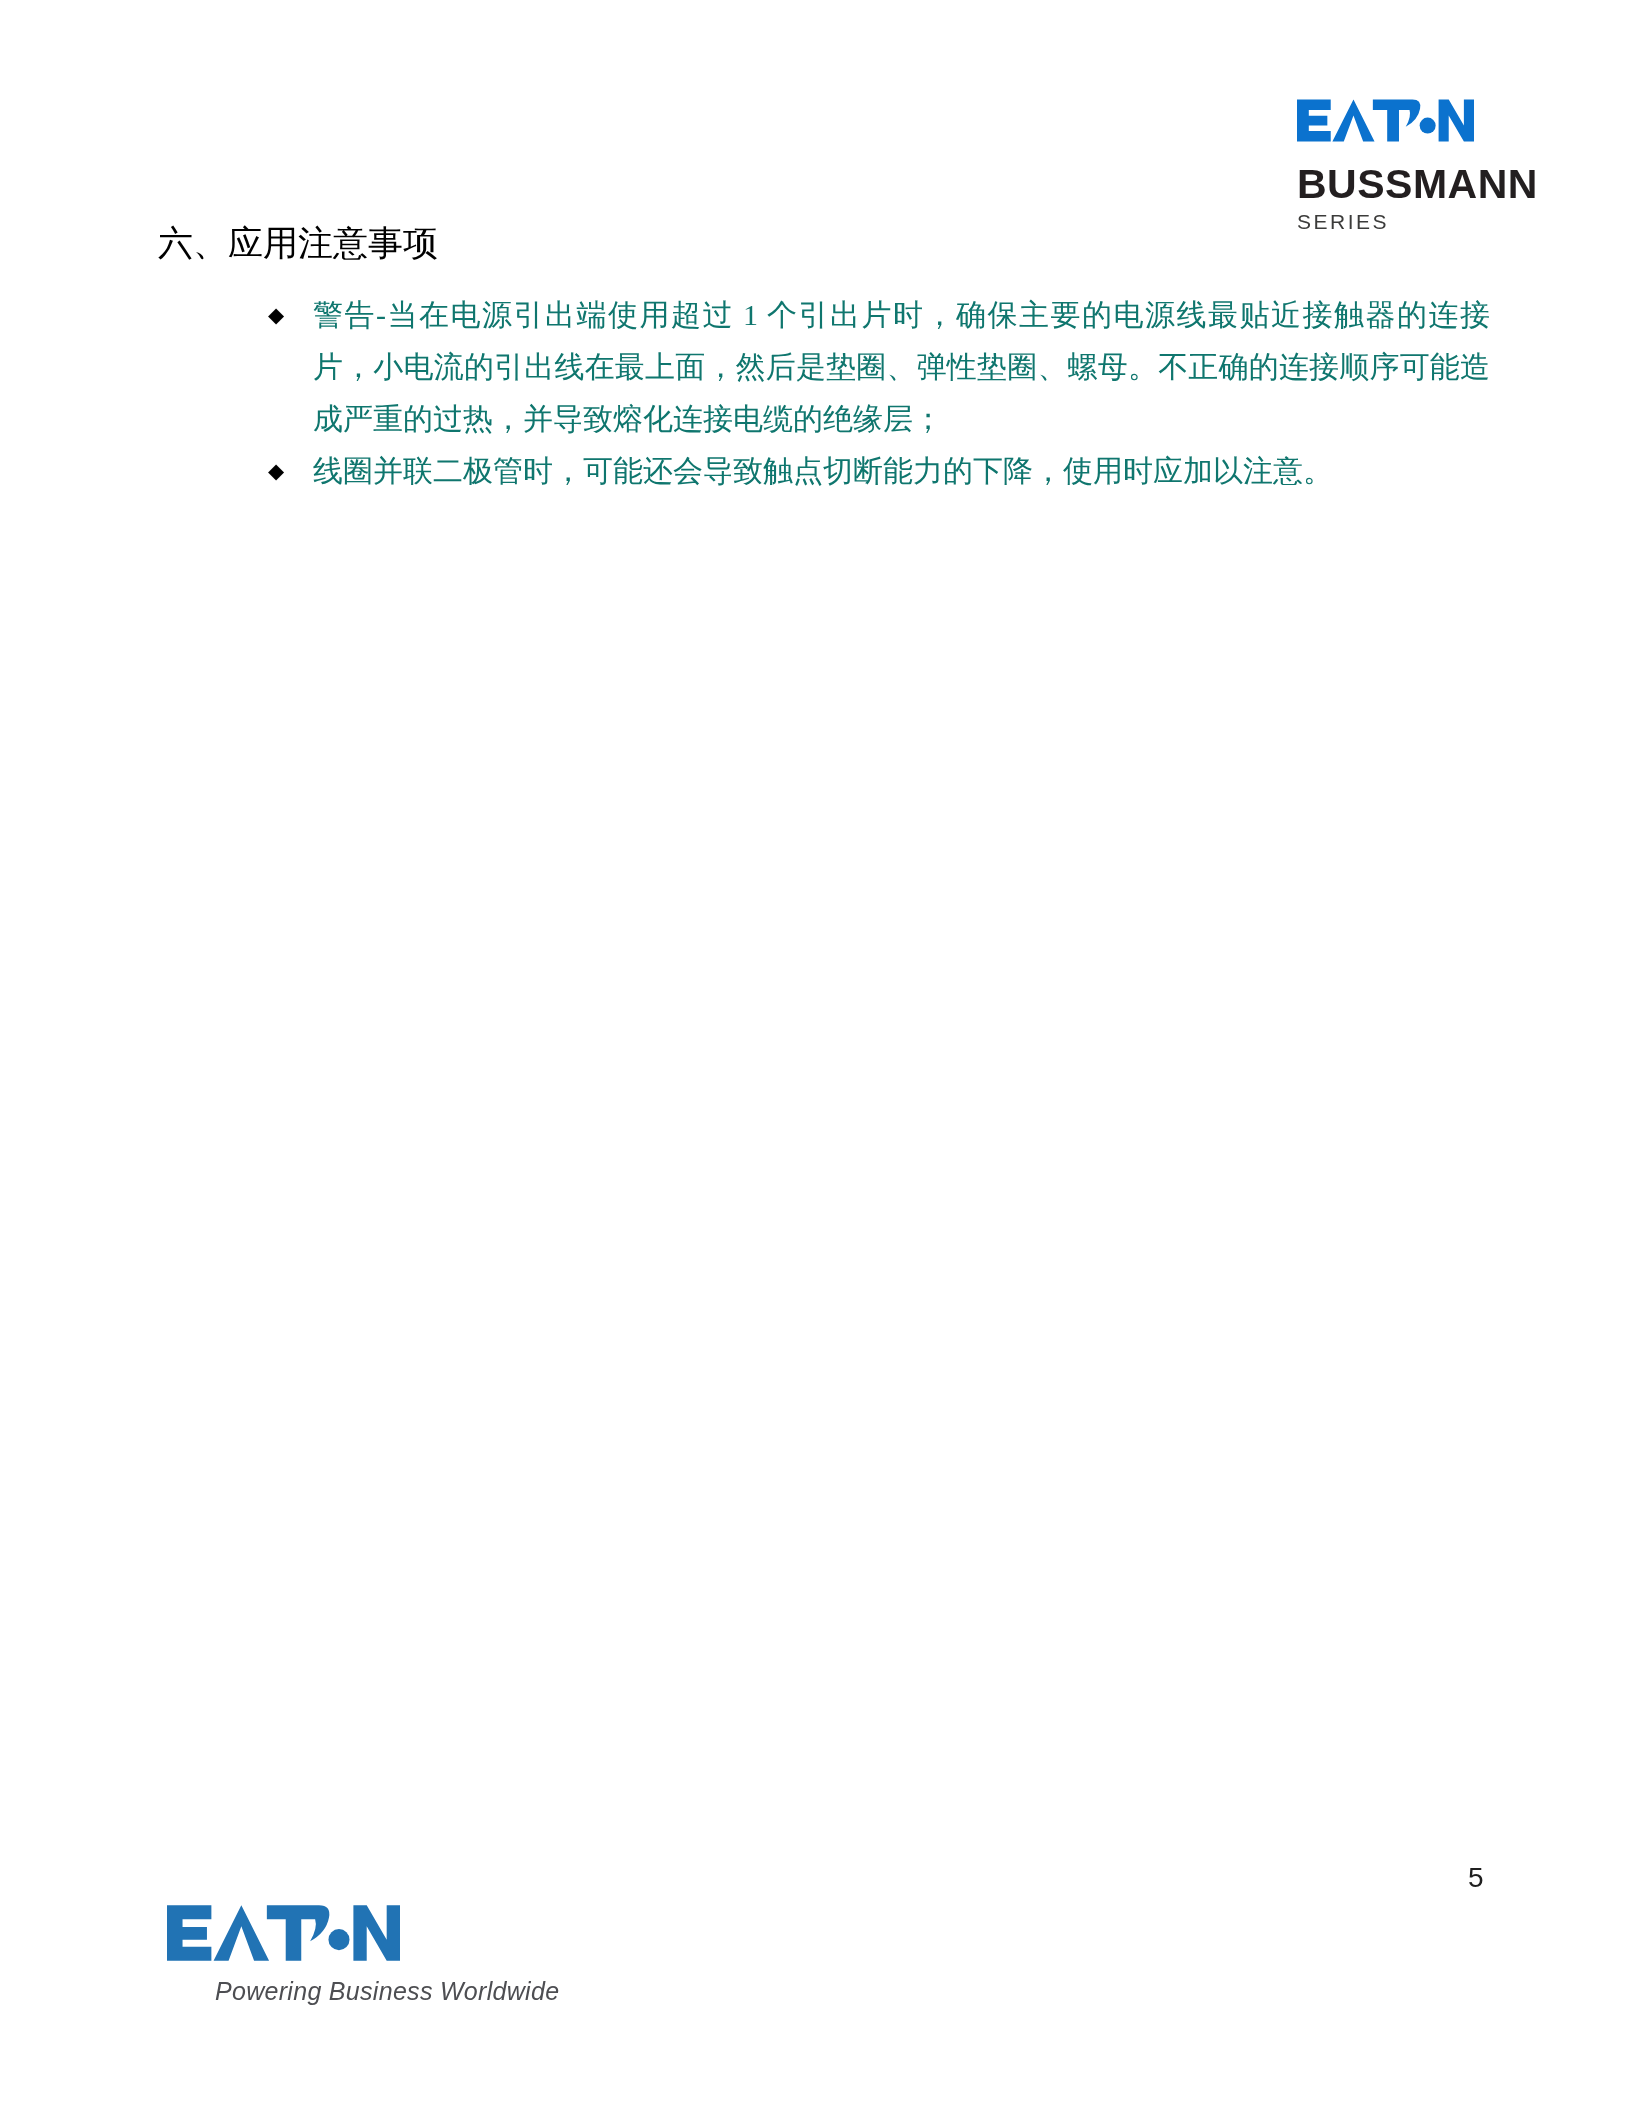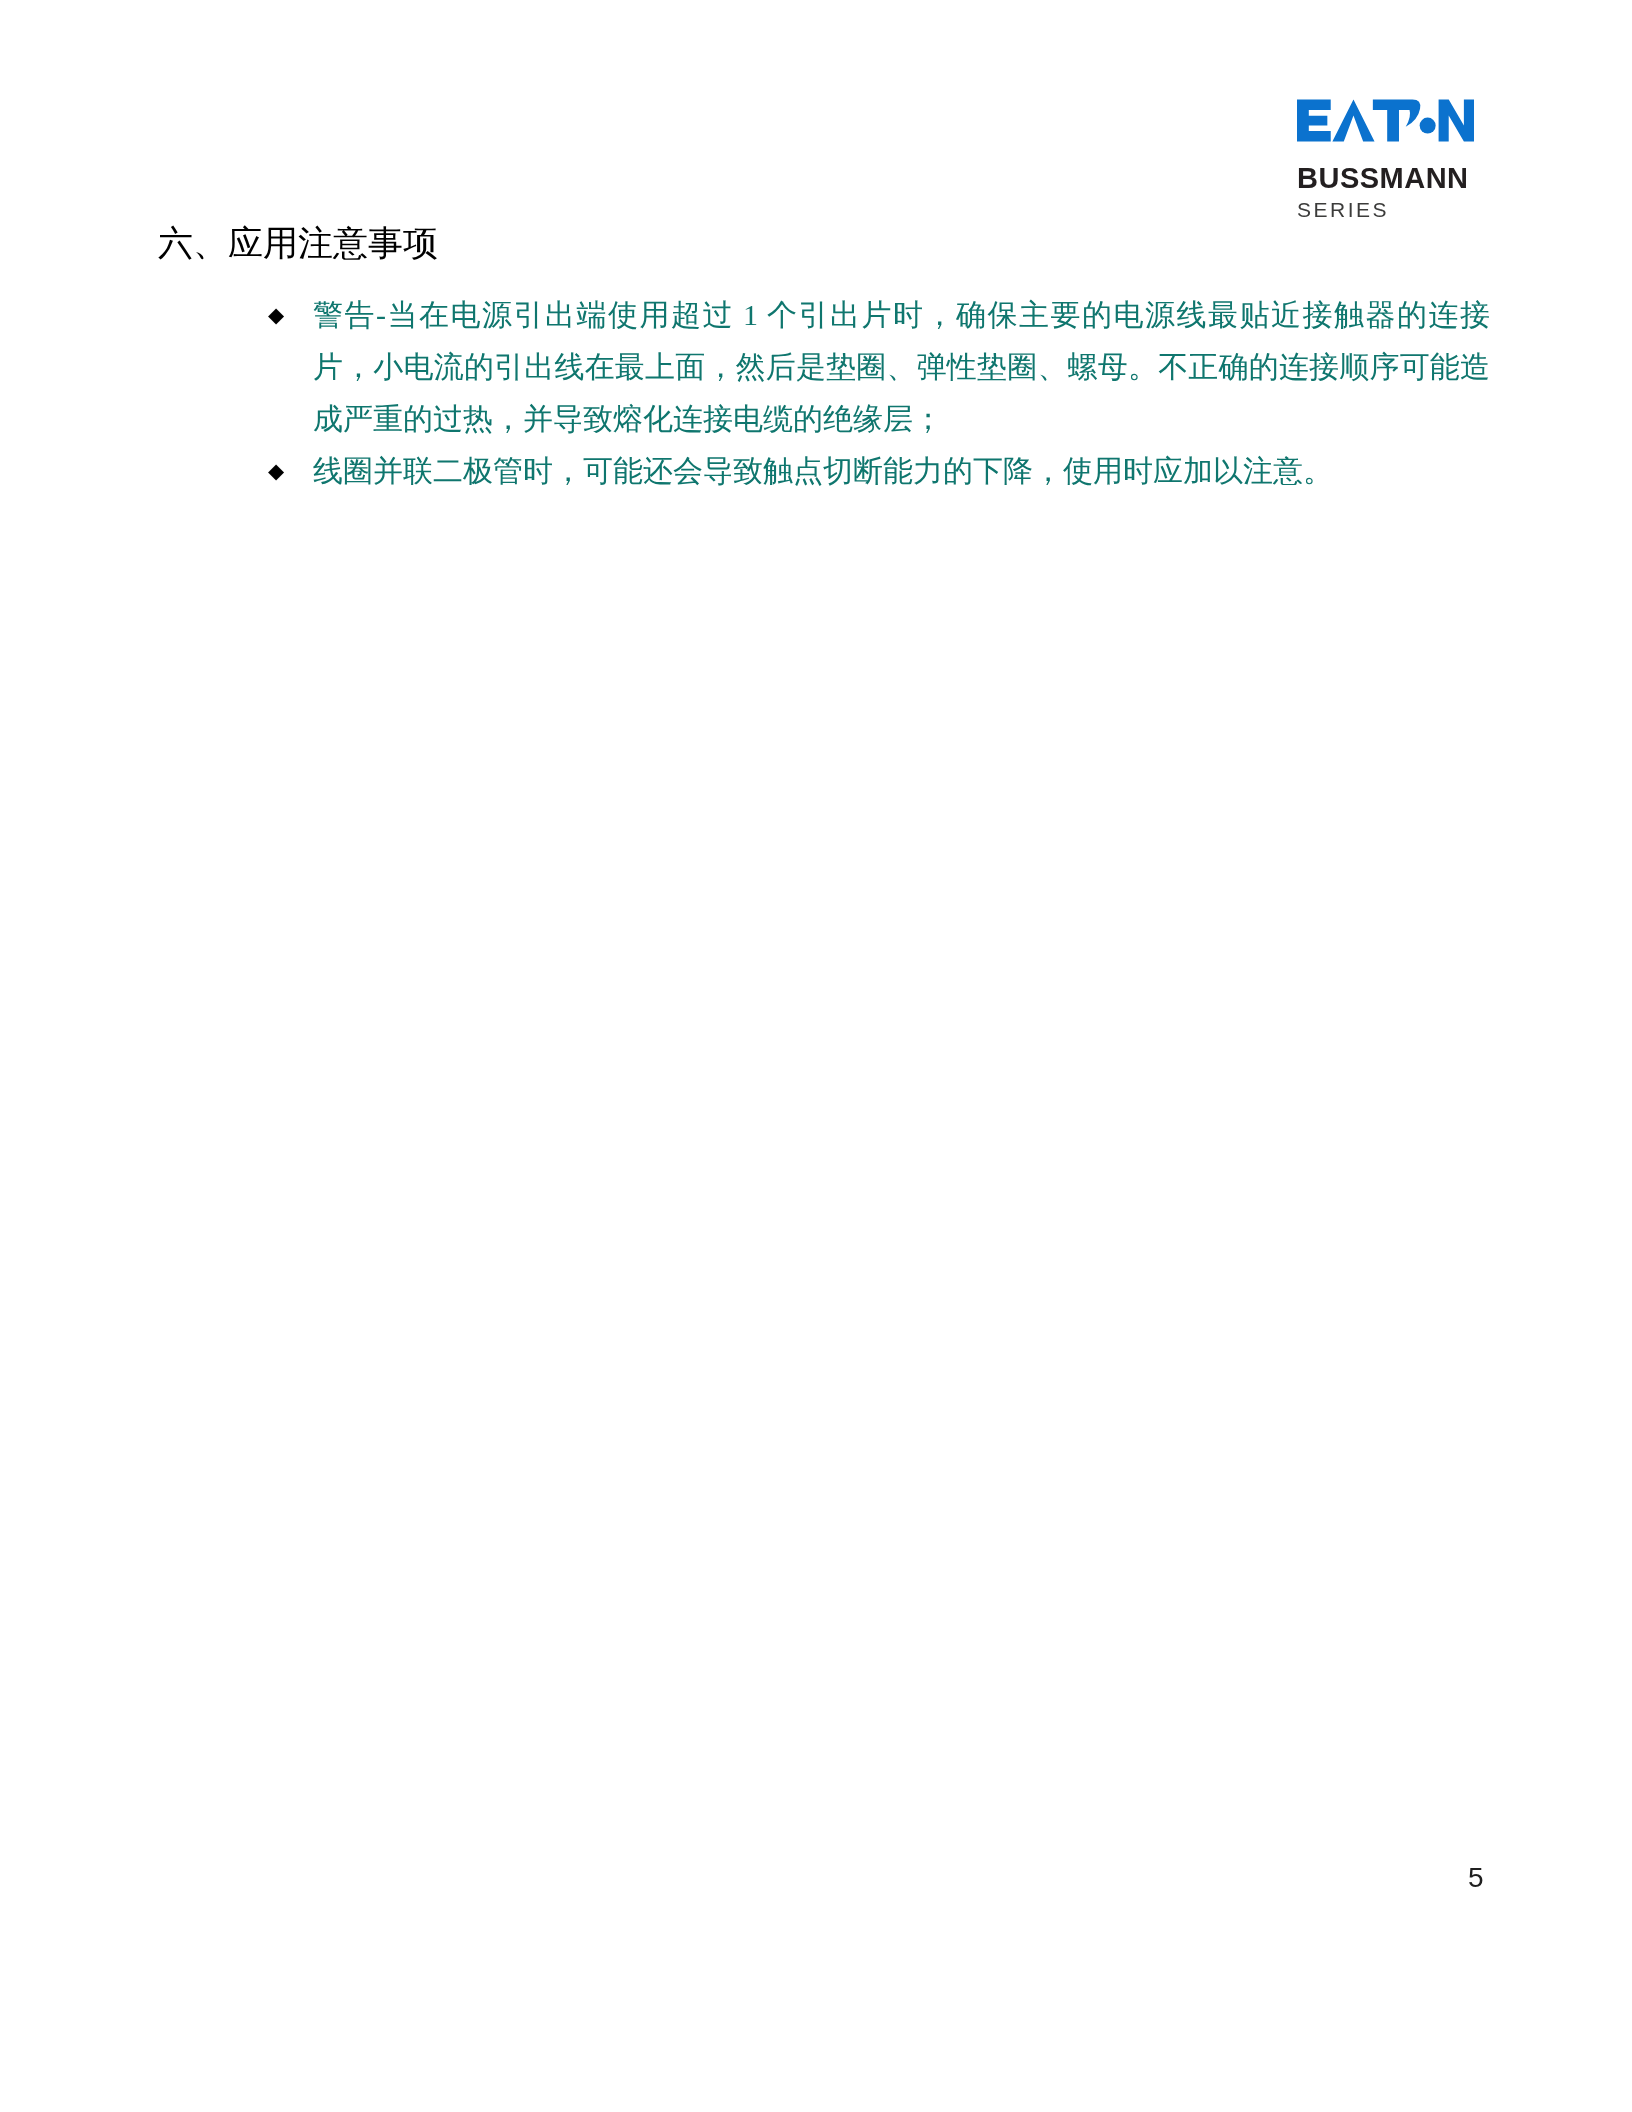--- a/index.html
+++ b/index.html
@@ -17,21 +17,21 @@
   .brand-top {
     position: absolute;
     left: 1297px;
     top: 96px;
     width: 196px;
   }
   .brand-top .eaton-svg { display: block; width: 177px; height: 49px; }
   .bussmann {
     font-family: "Liberation Sans", sans-serif;
     font-weight: 700;
-    font-size: 29px;
+    font-size: 41px;
     letter-spacing: 0.5px;
     color: #231f20;
     line-height: 1;
     margin-top: 19px;
     white-space: nowrap;
   }
   .series {
     font-family: "Liberation Sans", sans-serif;
     font-weight: 400;
     font-size: 21px;
@@ -132,14 +132,26 @@
       <div class="note-text">警告-当在电源引出端使用超过 1 个引出片时，确保主要的电源线最贴近接触器的连接片，小电流的引出线在最上面，然后是垫圈、弹性垫圈、螺母。不正确的连接顺序可能造成严重的过热，并导致熔化连接电缆的绝缘层；</div>
     </div>
     <div class="note-row">
       <div class="note-marker">◆</div>
       <div class="note-text">线圈并联二极管时，可能还会导致触点切断能力的下降，使用时应加以注意。</div>
     </div>
   </div>
 
   <div class="pagenum">5</div>
 
+  <div class="brand-bottom">
+    <svg class="eaton-svg" viewBox="0 0 210 50" xmlns="http://www.w3.org/2000/svg" aria-hidden="true">
+      <g fill="#2173B4">
+        <path d="M0 0 H40 V12.5 H14 V19.5 H36 V31 H14 V37.5 H40 V50 H0 Z"></path>
+        <path fill-rule="evenodd" d="M67 0 L92 50 H42 Z M67 19 L78.5 50 H55.5 Z"></path>
+        <path d="M90 0 H137 Q148 0 146 11 Q143.5 24.5 129 32.5 Q136 20 133.5 12.5 H121 V50 H107 V12.5 H90 Z"></path>
+        <circle cx="155" cy="31" r="9.5"></circle>
+        <path d="M168 0 H180 L198 31 V0 H210 V50 H198 L180 19 V50 H168 Z"></path>
+      </g>
+    </svg>
+    <div class="tagline">Powering Business Worldwide</div>
+  </div>
 
 </div>
 
 </body></html>

